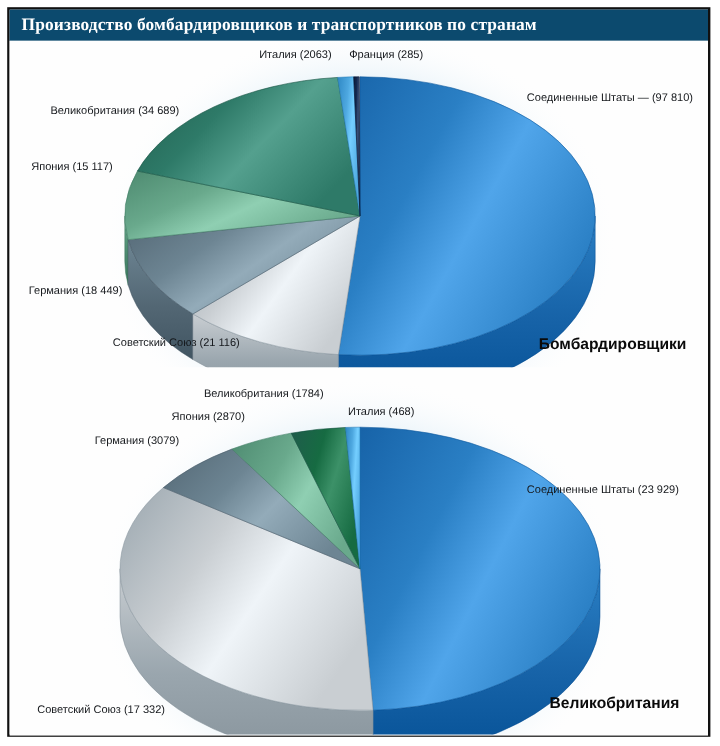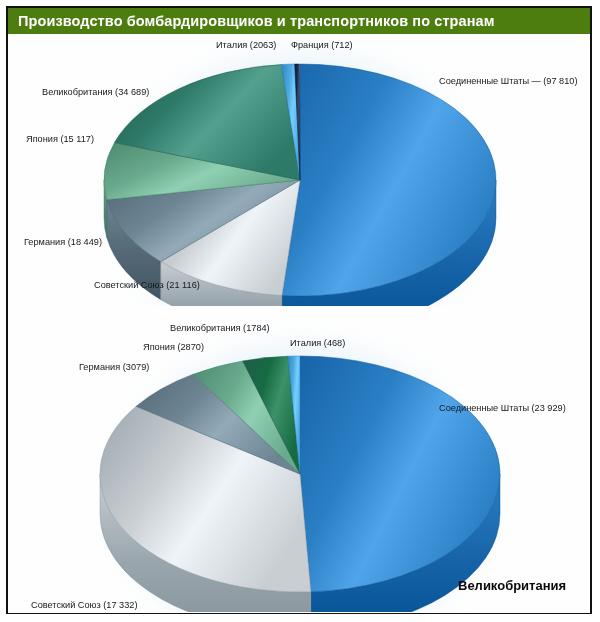--- a/index.html
+++ b/index.html
@@ -26,24 +26,25 @@
     height: 608px;
     border: 2px solid #111;
     box-sizing: border-box;
   }
   #title-bar {
     position: absolute;
     left: 8px;
     top: 8px;
     width: 582px;
     height: 26px;
-    background: #4d7c0f;
+    background: #0c4a6e;
     box-sizing: border-box;
     display: flex;
     align-items: center;
+    font-family: Liberation Serif, serif;
   }
   #title-text {
     color: #ffffff;
     font-size: 14.5px;
     font-weight: bold;
     letter-spacing: 0.1px;
     padding-left: 10px;
     white-space: nowrap;
   }
   #canvas-area {
@@ -191,27 +192,28 @@
           <path d="M 292 146 L 292 30 A 196 116 0 1 1 273.998900323905 261.5097330076021 Z" fill="url(#c1-g0)" stroke="#0d599e" stroke-width="0.5" stroke-linejoin="round"></path>
           <path d="M 292 146 L 273.998900323905 261.5097330076021 A 196 116 0 0 1 152.76254034626135 227.64114748237324 Z" fill="url(#c1-g1)" stroke="#909ca4" stroke-width="0.5" stroke-linejoin="round"></path>
           <path d="M 292 146 L 152.76254034626135 227.64114748237324 A 196 116 0 0 1 98.85261576831329 165.71880602788994 Z" fill="url(#c1-g2)" stroke="#495d6a" stroke-width="0.5" stroke-linejoin="round"></path>
           <path d="M 292 146 L 98.85261576831329 165.71880602788994 A 196 116 0 0 1 106.50870593475406 108.52696633236258 Z" fill="url(#c1-g3)" stroke="#438066" stroke-width="0.5" stroke-linejoin="round"></path>
           <path d="M 292 146 L 106.50870593475406 108.52696633236258 A 196 116 0 0 1 273.398921905489 30.523568233732476 Z" fill="url(#c1-g4)" stroke="#155242" stroke-width="0.5" stroke-linejoin="round"></path>
           <path d="M 292 146 L 273.398921905489 30.523568233732476 A 196 116 0 0 1 286.739122097786 30.041793672864955 Z" fill="url(#c1-g5)" stroke="#257eba" stroke-width="0.5" stroke-linejoin="round"></path>
           <path d="M 292 146 L 286.739122097786 30.041793672864955 A 196 116 0 0 1 291.35203199218114 30.00063390498255 Z" fill="url(#c1-g6)" stroke="#02112e" stroke-width="0.5" stroke-linejoin="round"></path>
         </svg>
 
       <span class="lbl" style="left:208px;top:6px;">Италия (2063)</span>
-      <span class="lbl" style="left:283px;top:6px;">Франция (712)</span>
+      <span class="lbl" style="left:283px;top:6px;">Франция (285)</span>
       <span class="lbl" style="left:34px;top:36px;margin-top:17px;">Великобритания (34 689)</span>
       <span class="lbl" style="left:18px;top:100px;">Япония (15 117)</span>
       <span class="lbl" style="left:16px;top:203px;">Германия (18 449)</span>
       <span class="lbl" style="left:86px;top:246px;">Советский Союз (21 116)</span>
       <span class="lbl" style="left:431px;top:42px;">Соединенные Штаты — (97 810)</span>
 
+      <span class="caption" style="left:441px;top:245px;">Бомбардировщики</span>
     </div>
 
     <div class="chart-block" id="chart-2" style="top:280px;height:298px;padding-left:32px;">
 
       <svg class="pie-svg" id="svg2" width="582" height="298" viewBox="0 0 582 298">
           <defs>
             <linearGradient id="c2-g0" x1="0%" y1="0%" x2="100%" y2="60%">
               <stop offset="0%" stop-color="#1763a8"></stop>
               <stop offset="38%" stop-color="#2a7fc4"></stop>
               <stop offset="62%" stop-color="#50a5ea"></stop>
@@ -292,20 +294,20 @@
           <path d="M 292 160 L 128.1634248165555 92.32317659896606 A 200 118 0 0 1 185.29646450278307 60.19690809466667 Z" fill="url(#c2-g2)" stroke="#495d6a" stroke-width="0.5" stroke-linejoin="round"></path>
           <path d="M 292 160 L 185.29646450278307 60.19690809466667 A 200 118 0 0 1 234.70664650877458 46.94535887510662 Z" fill="url(#c2-g3)" stroke="#438066" stroke-width="0.5" stroke-linejoin="round"></path>
           <path d="M 292 160 L 234.70664650877458 46.94535887510662 A 200 118 0 0 1 279.93172999525996 42.21501953708119 Z" fill="url(#c2-g4)" stroke="#155242" stroke-width="0.5" stroke-linejoin="round"></path>
           <path d="M 292 160 L 279.93172999525996 42.21501953708119 A 200 118 0 0 1 291.99999999999994 42 Z" fill="url(#c2-g5)" stroke="#257eba" stroke-width="0.5" stroke-linejoin="round"></path>
         </svg>
 
       <span class="lbl" style="left:162px;top:9px;">Великобритания (1784)</span>
       <span class="lbl" style="left:282px;top:24px;">Италия (468)</span>
       <span class="lbl" style="left:135px;top:28px;">Япония (2870)</span>
       <span class="lbl" style="left:71px;top:48px;">Германия (3079)</span>
-      <span class="lbl" style="left:23px;top:286px;text-align:right;">Советский Союз (17 332)</span>
+      <span class="lbl" style="left:23px;top:272px;text-align:right;">Советский Союз (17 332)</span>
       <span class="lbl" style="left:431px;top:89px;">Соединенные Штаты (23 929)</span>
 
       <span class="caption" style="left:450px;top:264px;">Великобритания</span>
     </div>
 
   </div>
 </div>
 
 </body></html>

